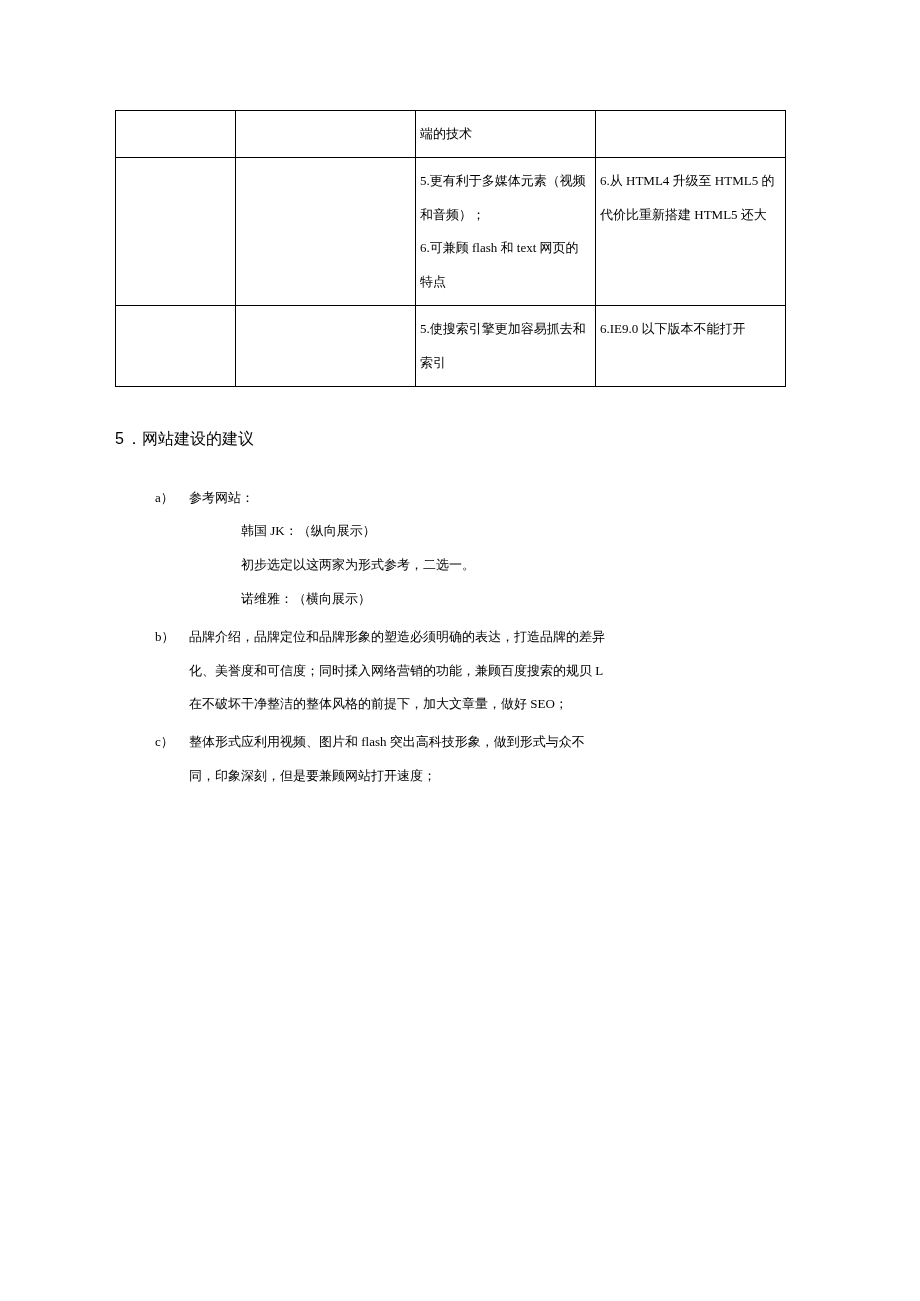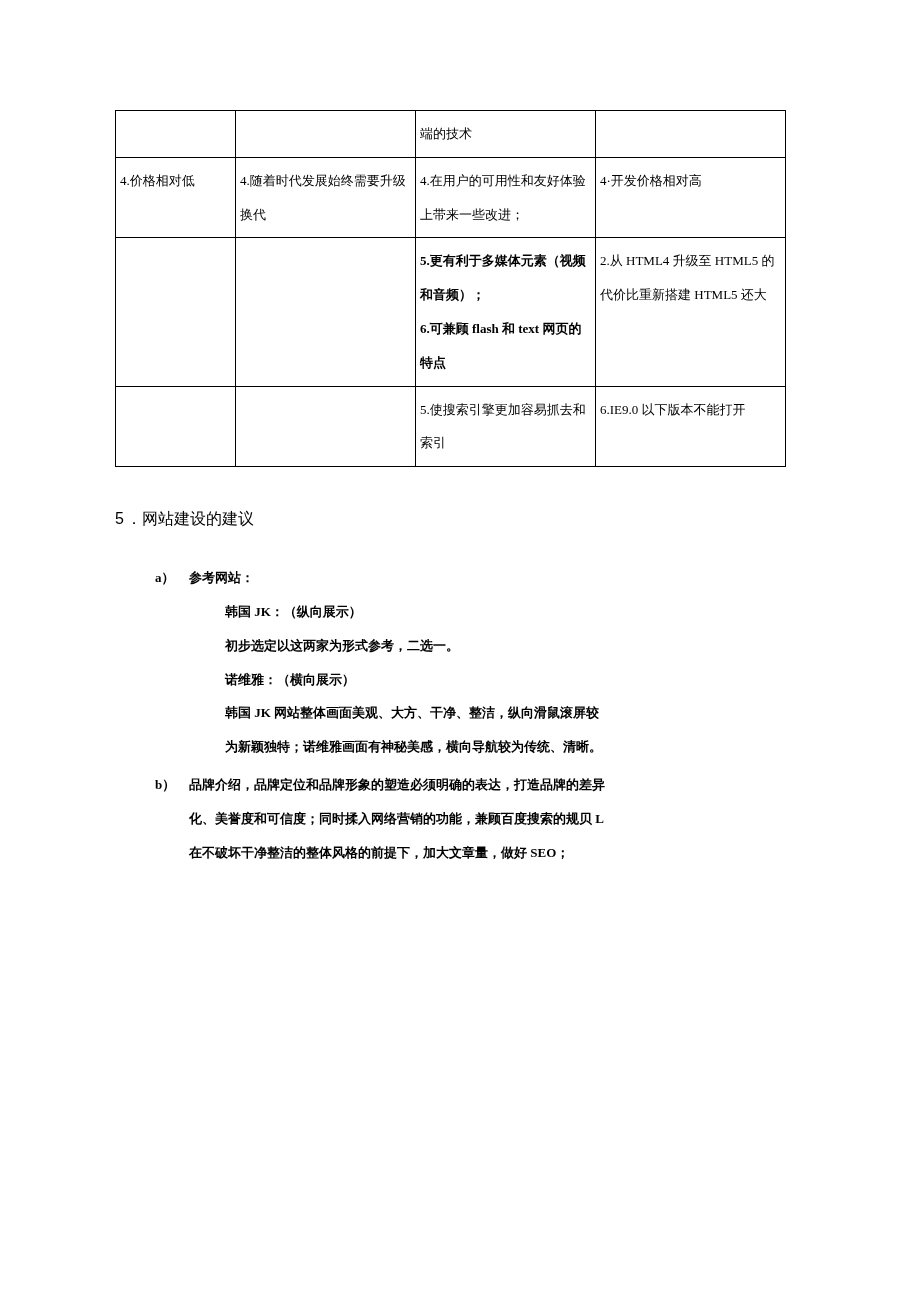--- a/index.html
+++ b/index.html
@@ -42,40 +42,39 @@
     font-size: 16px;
     margin: 40px 0 30px 0;
   }
   .heading .num {
     font-family: Arial, sans-serif;
     letter-spacing: 2px;
   }
   .list-block {
     margin-left: 40px;
     font-size: 13px;
-    font-weight: bold;
   }
   .list-item {
     margin-bottom: 4px;
     line-height: 2.6;
   }
   .list-label {
     display: inline-block;
     vertical-align: top;
     width: 34px;
     font-family: "Times New Roman", serif;
   }
   .list-body {
     display: inline-block;
     vertical-align: top;
     width: calc(100% - 40px);
     line-height: 2.6;
   }
   .sub-line {
-    margin-left: 36px;
+    margin-left: 52px;
     line-height: 2.6;
   }
   .latin { font-family: "Times New Roman", serif; }
 </style>
 </head>
 <body>
 
 <div class="page">
 
   <table class="tbl">
@@ -86,31 +85,25 @@
         <col class="col4">
     </colgroup>
     <tbody>
         <tr>
       <td></td>
       <td></td>
       <td>端的技术</td>
       <td></td>
     </tr>
     <tr>
-      <td>4.价格相对低</td>
-      <td>4.随着时代发展始终需要升级换代</td>
-      <td style="vertical-align:bottom;">4.在用户的可用性和友好体验上带来一些改进；</td>
-      <td>4·开发价格相对高</td>
-    </tr>
-    <tr>
       <td></td>
       <td></td>
-      <td style="white-space:pre-line; vertical-align:bottom;font-weight:bold;">5.更有利于多媒体元素（视频和音频）；
+      <td style="white-space:pre-line; vertical-align:bottom;">5.更有利于多媒体元素（视频和音频）；
 6.可兼顾 flash 和 text 网页的特点</td>
-      <td>2.从 HTML4 升级至 HTML5 的代价比重新搭建 HTML5 还大</td>
+      <td>6.从 HTML4 升级至 HTML5 的代价比重新搭建 HTML5 还大</td>
     </tr>
     <tr>
       <td></td>
       <td></td>
       <td style="vertical-align:bottom;">5.使搜索引擎更加容易抓去和索引</td>
       <td>6.IE9.0 以下版本不能打开</td>
     </tr>
   </tbody>
     </table>
 
@@ -119,25 +112,27 @@
   </div>
 
   <div class="list-block">
 
     <div class="list-item">
       <span class="list-label latin">a）</span><span class="list-body">
         <span>参考网站：</span>
         <div class="sub-line">韩国 JK：（纵向展示）</div>
         <div class="sub-line">初步选定以这两家为形式参考，二选一。</div>
         <div class="sub-line">诺维雅：（横向展示）</div>
-        <div class="sub-line">韩国 JK 网站整体画面美观、大方、干净、整洁，纵向滑鼠滚屏较为新颖独特；诺维雅画面有神秘美感，横向导航较为传统、清晰。</div>
       </span>
     </div>
 
     <div class="list-item">
       <span class="list-label latin">b）</span><span class="list-body">品牌介绍，品牌定位和品牌形象的塑造必须明确的表达，打造品牌的差异化、美誉度和可信度；同时揉入网络营销的功能，兼顾百度搜索的规贝 L 在不破坏干净整洁的整体风格的前提下，加大文章量，做好 SEO；</span>
     </div>
 
+    <div class="list-item">
+      <span class="list-label latin">c）</span><span class="list-body">整体形式应利用视频、图片和 flash 突出高科技形象，做到形式与众不同，印象深刻，但是要兼顾网站打开速度；</span>
+    </div>
 
 
   </div>
 
 </div>
 
 </body></html>

